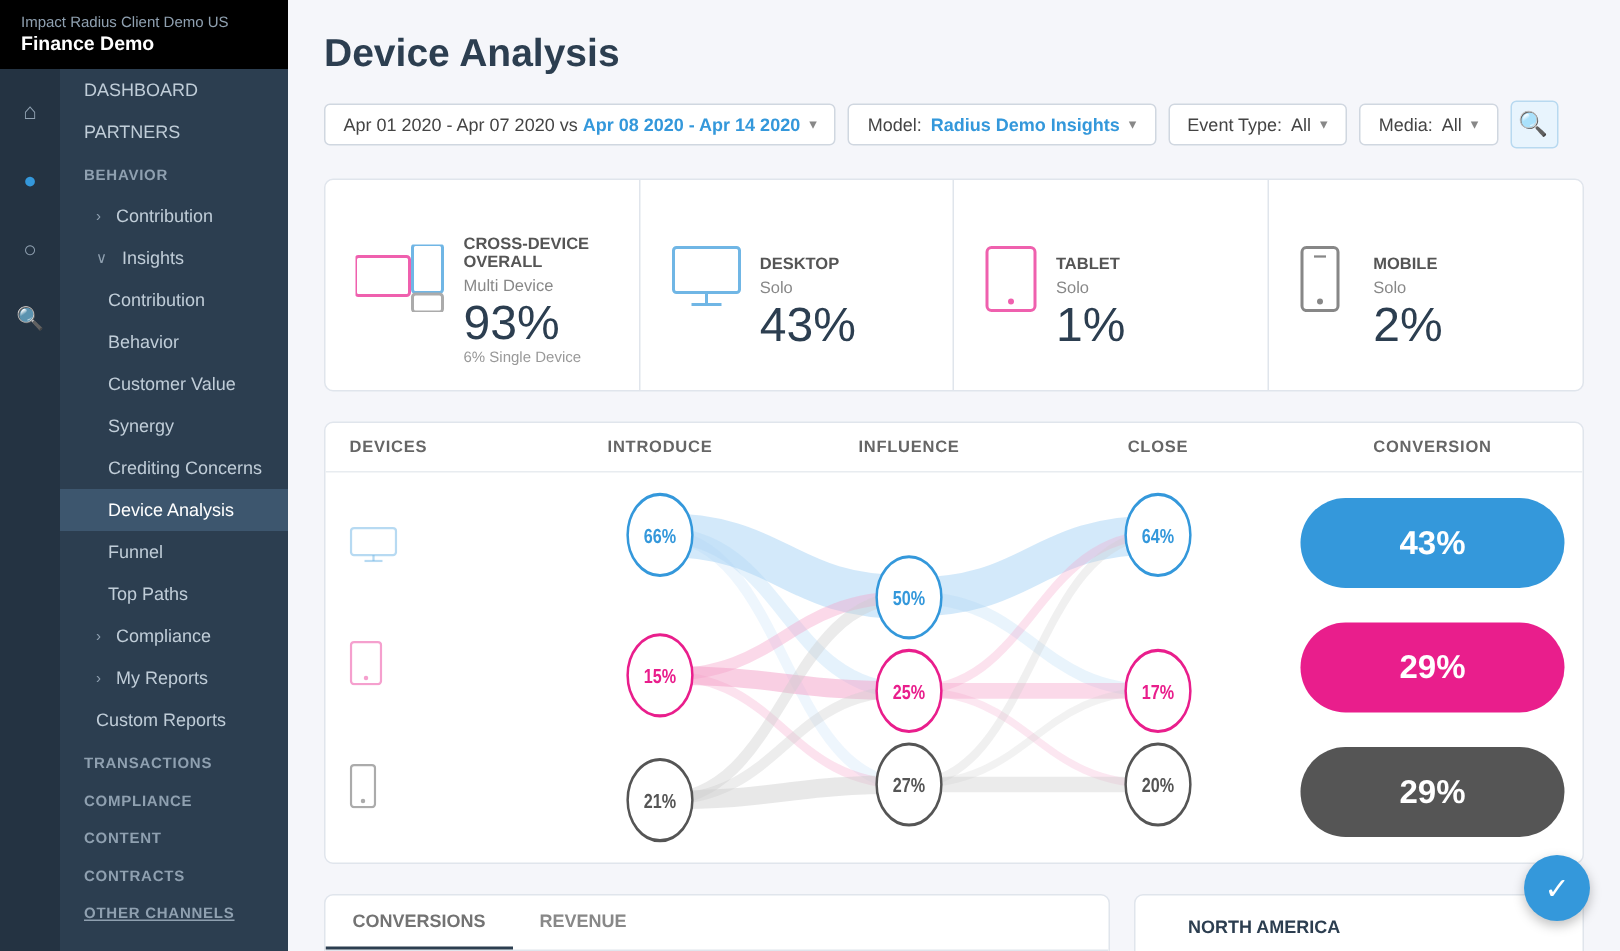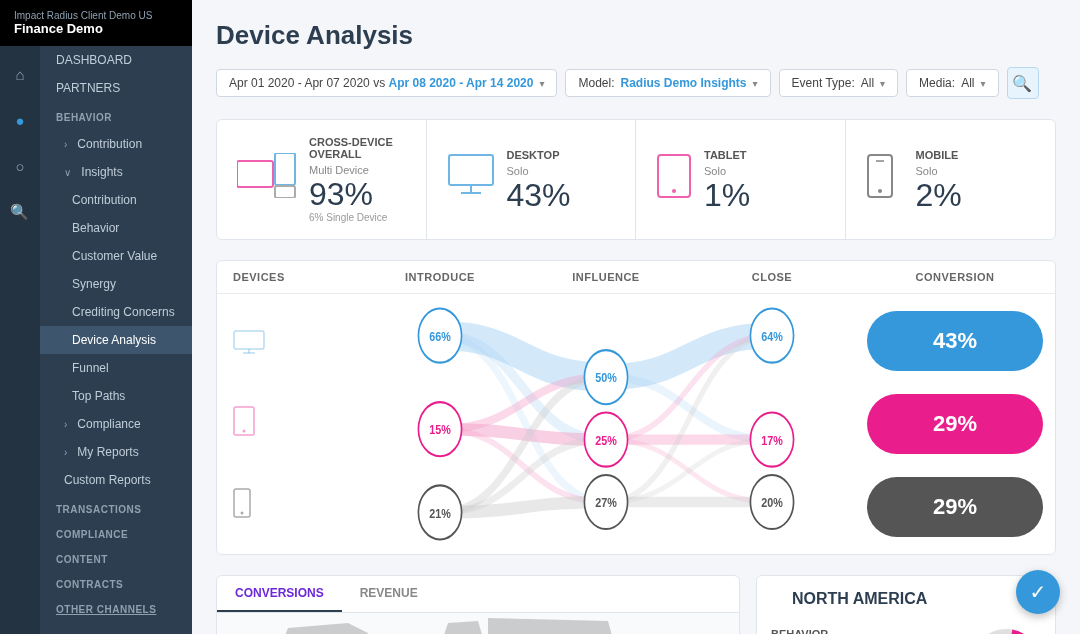--- a/index.html
+++ b/index.html
@@ -33,21 +33,21 @@
     .filter-bar { display: flex; align-items: center; gap: 8px; margin-bottom: 20px; flex-wrap: wrap; }
     .filter-btn { display: flex; align-items: center; gap: 6px; padding: 6px 12px; border: 1px solid #d0d7e0; border-radius: 4px; background: #fff; font-size: 12px; color: #444; cursor: pointer; white-space: nowrap; justify-content: flex-end; }
     .filter-btn .caret { color: #888; font-size: 10px; }
     .filter-btn strong { color: #3498db; }
     .filter-search { width: 32px; height: 32px; display: flex; align-items: center; justify-content: center; background: #e8f4fd; border: 1px solid #b8d9f0; border-radius: 4px; cursor: pointer; color: #3498db; }
 
     
     .device-cards { display: grid; grid-template-columns: 1fr 1fr 1fr 1fr; gap: 0; border: 1px solid #e0e5ec; border-radius: 6px; background: #fff; margin-bottom: 20px; overflow: hidden; }
     .device-card { padding: 16px 20px; border-right: 1px solid #e0e5ec; display: flex; align-items: center; gap: 12px; }
     .device-card:last-child { border-right: none; gap: 22px; }
-    .device-card-info { flex: 1; }
+    .device-card-info { flex: 1; margin-top: 21px; }
     .device-card-title { font-size: 11px; font-weight: 700; color: #555; text-transform: uppercase; margin-bottom: 4px; }
     .device-card-type { font-size: 11px; color: #888; margin-bottom: 2px; }
     .device-card-pct { font-size: 32px; font-weight: 300; color: #2c3e50; line-height: 1; }
     .device-card-sub { font-size: 10px; color: #999; margin-top: 2px; }
     .device-icon { font-size: 36px; color: #3498db; opacity: 0.7; }
     .device-icon.tablet { color: #e91e8c; }
     .device-icon.mobile { color: #555; }
 
     
     .sankey-section { background: #fff; border: 1px solid #e0e5ec; border-radius: 6px; margin-bottom: 20px; overflow: hidden; }
@@ -66,25 +66,25 @@
     .conv-bar.tablet { background: #e91e8c; }
     .conv-bar.mobile { background: #555; }
 
     
     .bottom-section { display: flex; gap: 0; height: 150px; }
     .bottom-left { flex: 1; background: #fff; border: 1px solid #e0e5ec; border-radius: 6px; overflow: hidden; }
     .bottom-right { width: 300px; background: #fff; border: 1px solid #e0e5ec; border-radius: 6px; margin-left: 16px; padding: 14px; overflow: hidden; }
 
     .tab-bar { display: flex; border-bottom: 1px solid #e0e5ec; }
     .tab { padding: 10px 18px; font-size: 12px; font-weight: 600; color: #888; cursor: pointer; border-bottom: 2px solid transparent; }
-    .tab.active { color: #6d28d9; border-bottom-color: #2c3e50; }
+    .tab.active { color: #737373; border-bottom-color: #2c3e50; }
 
     .map-area { height: 100px; background: #f8fafc; position: relative; overflow: hidden; display: flex; align-items: center; justify-content: center; }
 
-    .north-america-title { font-size: 16px; font-weight: 700; color: #2c3e50; margin-bottom: 20px; padding-left: 21px; }
+    .north-america-title { font-size: 12px; font-weight: 700; color: #2c3e50; margin-bottom: 20px; padding-left: 21px; }
     .behavior-label { font-size: 11px; font-weight: 700; color: #555; margin-bottom: 4px; }
     .behavior-desc { font-size: 11px; color: #888; line-height: 1.4; }
 
     
     .fab { position: fixed; bottom: 20px; right: 20px; width: 44px; height: 44px; background: #3498db; border-radius: 50%; display: flex; align-items: center; justify-content: center; color: #fff; font-size: 20px; cursor: pointer; box-shadow: 0 3px 8px rgba(0,0,0,0.25); }
 
     
     ::-webkit-scrollbar { width: 4px; }
     ::-webkit-scrollbar-track { background: transparent; }
     ::-webkit-scrollbar-thumb { background: #c0cdd8; border-radius: 2px; }

